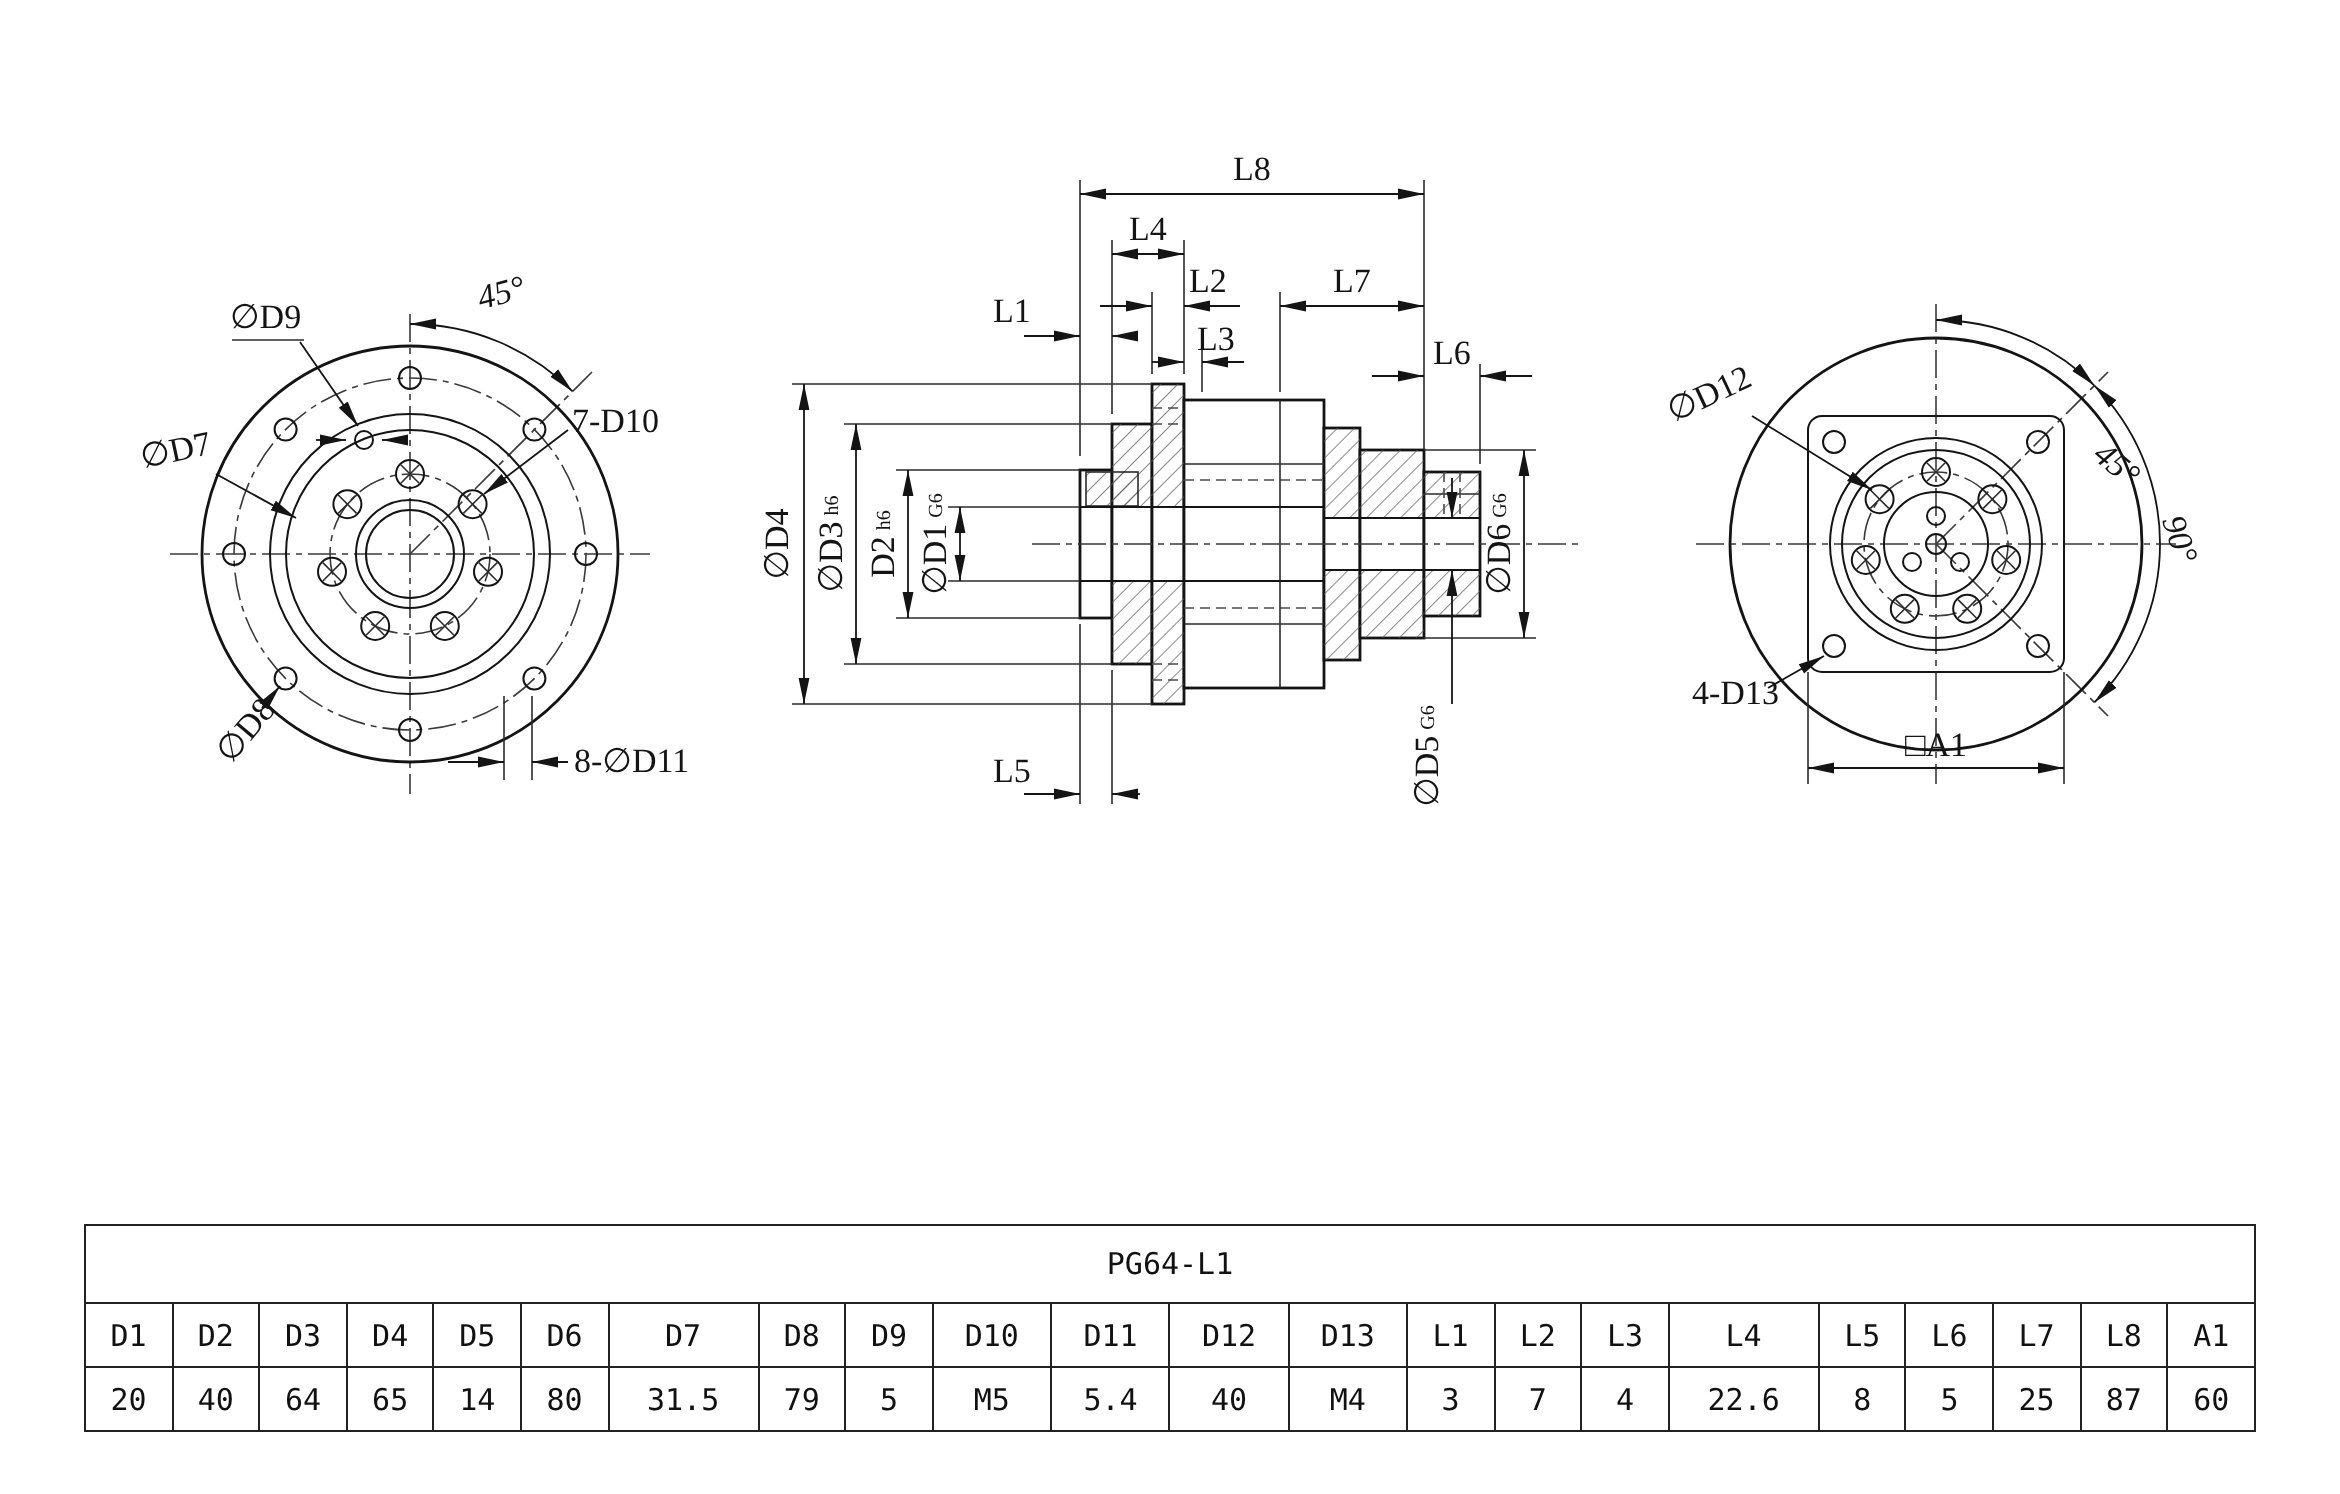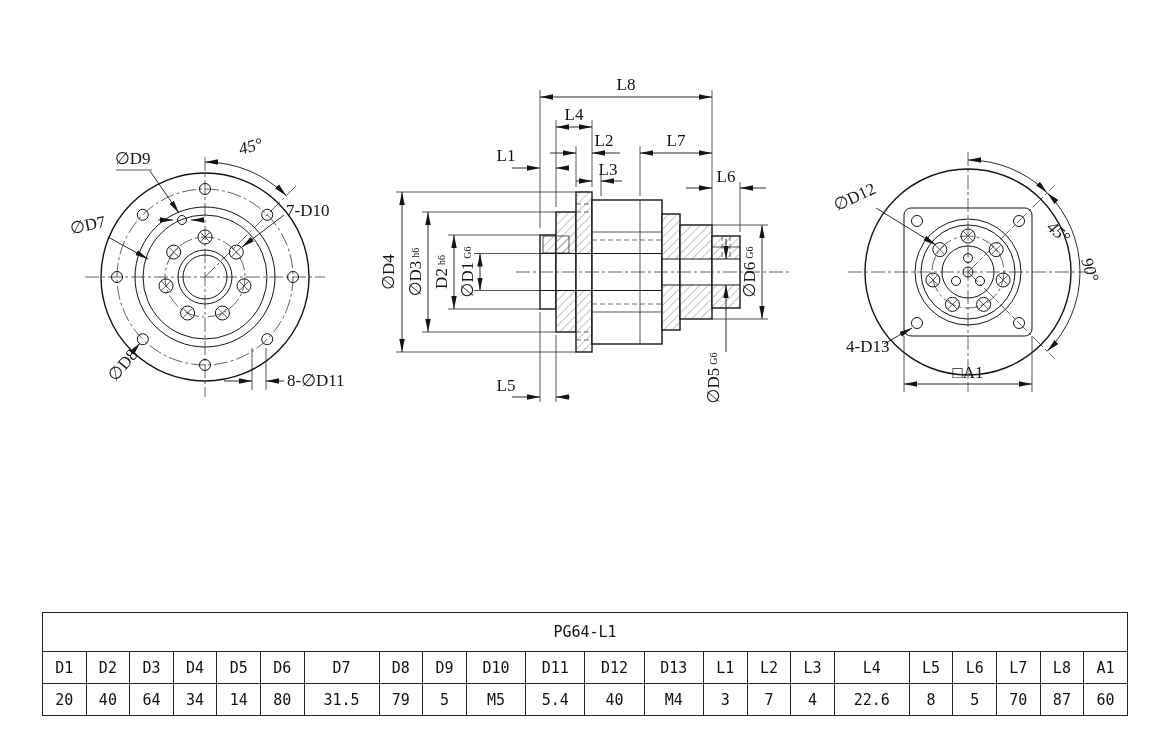--- a/index.html
+++ b/index.html
@@ -333,36 +333,36 @@
           <td>L5</td>
           <td>L6</td>
           <td>L7</td>
           <td>L8</td>
           <td>A1</td>
         </tr>
     <tr>
           <td>20</td>
           <td>40</td>
           <td>64</td>
-          <td>34</td>
+          <td>65</td>
           <td>14</td>
           <td>80</td>
           <td>31.5</td>
           <td>79</td>
           <td>5</td>
           <td>M5</td>
           <td>5.4</td>
           <td>40</td>
           <td>M4</td>
           <td>3</td>
           <td>7</td>
           <td>4</td>
           <td>22.6</td>
           <td>8</td>
           <td>5</td>
-          <td>70</td>
+          <td>25</td>
           <td>87</td>
           <td>60</td>
         </tr>
   </tbody>
 </table>
 
 </div>
 
 </body></html>

